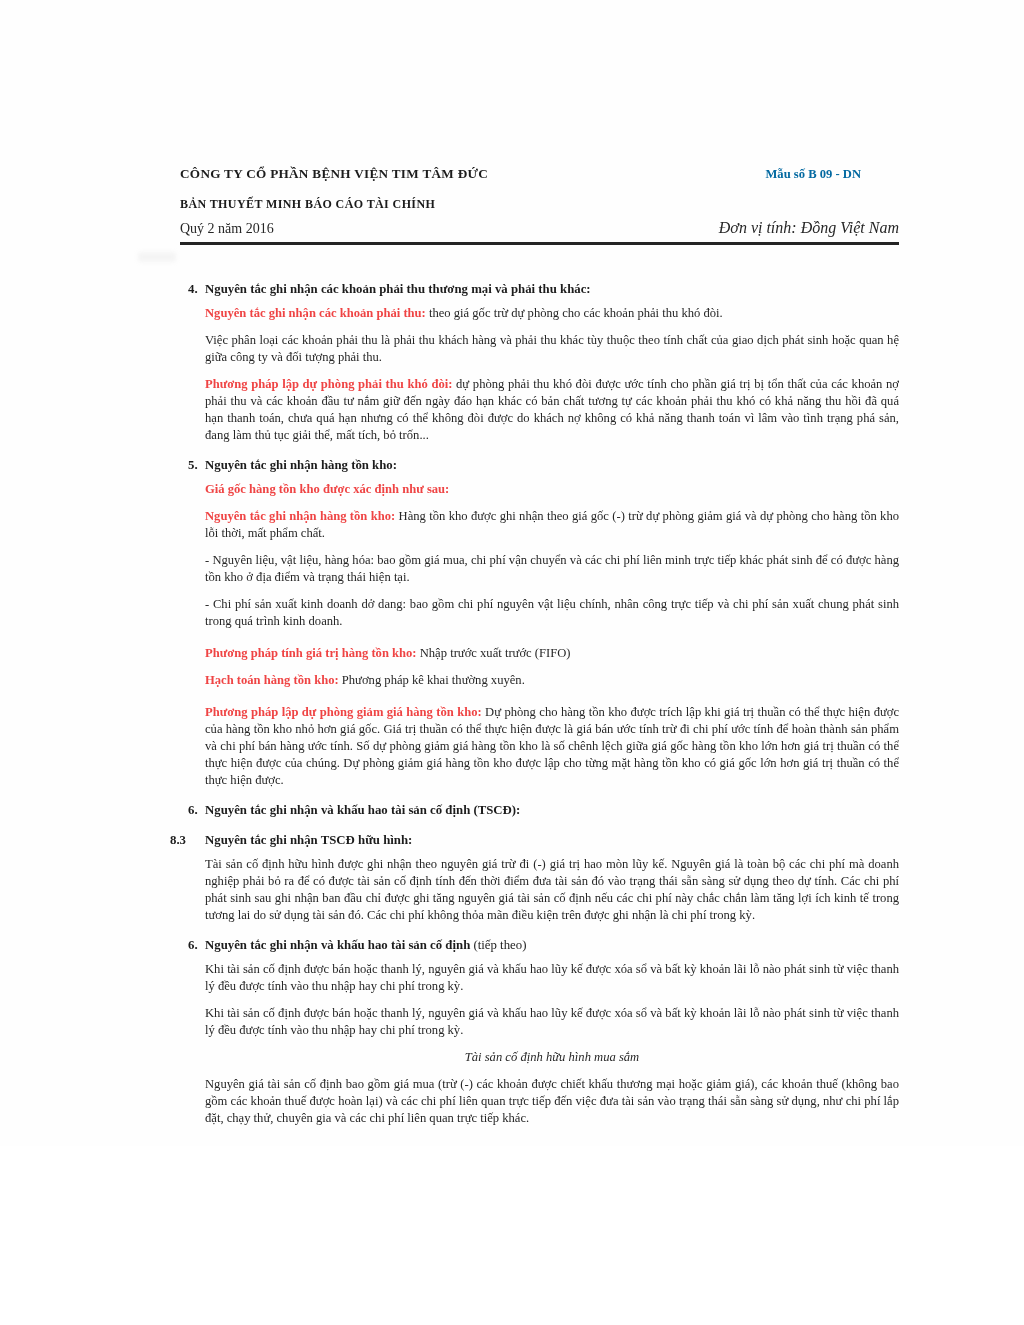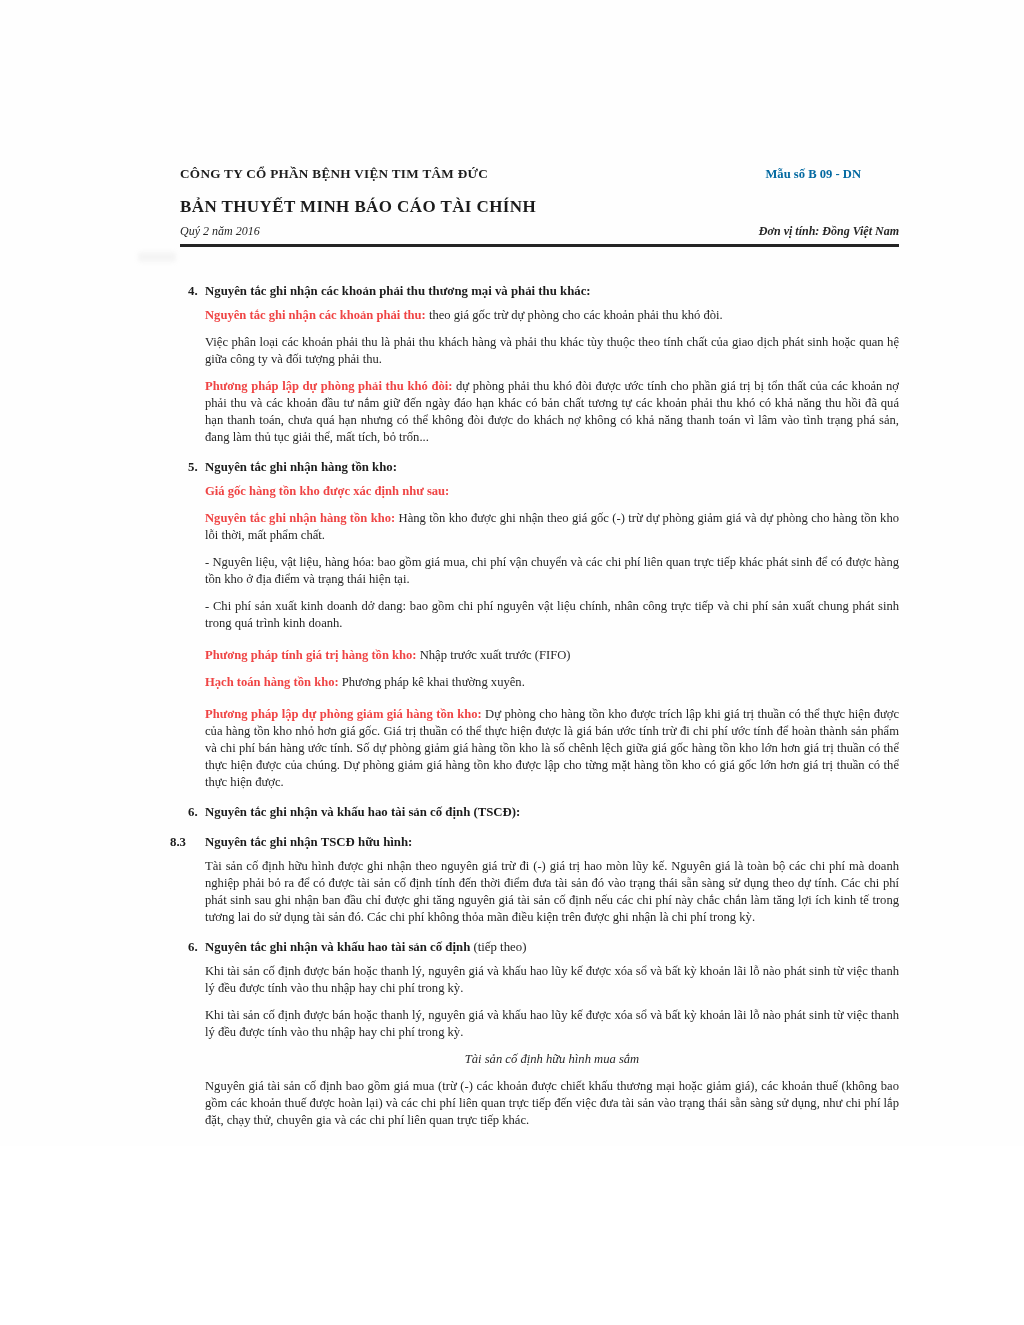--- a/index.html
+++ b/index.html
@@ -10,25 +10,25 @@
     font-family:"Liberation Serif","DejaVu Serif",serif;
     color:#262626;
     overflow:hidden;
   }
   .content { position:absolute; left:180px; top:166px; width:719px; }
 
   
   .hdr-row1 { display:flex; justify-content:space-between; align-items:baseline; }
   .company  { font-weight:bold; font-size:13.2px; letter-spacing:.3px; color:#1d1d1d; }
   .form-no  { font-weight:bold; font-size:12.6px; margin-right:38px; color:#0369a1; }
-  .doc-title{ font-weight:bold; font-size:17px; letter-spacing:.4px; margin-top:15px; color:#1b1b1b; }
+  .doc-title{ font-weight:bold; font-size:12px; letter-spacing:.4px; margin-top:15px; color:#1b1b1b; }
   .hdr-row2 { display:flex; justify-content:space-between; align-items:baseline;
               margin-top:7px; padding-bottom:5px; border-bottom:3px solid #242424; }
-  .period   { font-style:italic; font-size:12px;text-align:center; }
-  .unit     { font-style:italic; font-weight:bold; font-size:12px; }
+  .period   { font-size:14px;text-align:center; }
+  .unit     { font-style:italic; font-weight:normal; font-size:16px; }
 
   
   .body { margin-top:36px; font-size:12.6px; line-height:17px; }
   .sec-head { position:relative; padding-left:25px; font-weight:bold; margin:13px 0 7px 0;
               font-size:12.8px; color:#1c1c1c; }
   .sec-num  { position:absolute; left:8px; }
   .sec-num.outdent { left:-10px; }
   .sec-head .suffix { font-weight:normal; }
   .para { margin:0 0 10px 0; padding-left:25px; text-align:justify; }
   .para b { color:#ef4444; }
@@ -78,21 +78,21 @@
         <p class="para"><b>Phương pháp lập dự phòng phải thu khó đòi:</b><span> dự phòng phải thu khó đòi được ước tính cho phần giá trị bị tổn thất của các khoản nợ phải thu và các khoản đầu tư nắm giữ đến ngày đáo hạn khác có bản chất tương tự các khoản phải thu khó có khả năng thu hồi đã quá hạn thanh toán, chưa quá hạn nhưng có thể không đòi được do khách nợ không có khả năng thanh toán vì lâm vào tình trạng phá sản, đang làm thủ tục giải thể, mất tích, bỏ trốn...</span></p>
       </section>
 
       <section>
         <h3 class="sec-head">
           <span class="sec-num">5.</span>
           <span>Nguyên tắc ghi nhận hàng tồn kho:</span>
         </h3>
         <p class="para"><b>Giá gốc hàng tồn kho được xác định như sau:</b></p>
         <p class="para"><b>Nguyên tắc ghi nhận hàng tồn kho:</b><span> Hàng tồn kho được ghi nhận theo giá gốc (-) trừ dự phòng giảm giá và dự phòng cho hàng tồn kho lỗi thời, mất phẩm chất.</span></p>
-        <p class="para"><span>- Nguyên liệu, vật liệu, hàng hóa: bao gồm giá mua, chi phí vận chuyển và các chi phí liên quan trực tiếp khác phát sinh để có được hàng tồn kho ở địa điểm và trạng thái hiện tại.</span></p>
+        <p class="para"><span>- Nguyên liệu, vật liệu, hàng hóa: bao gồm giá mua, chi phí vận chuyển và các chi phí liên minh trực tiếp khác phát sinh để có được hàng tồn kho ở địa điểm và trạng thái hiện tại.</span></p>
         <p class="para"><span>- Chi phí sản xuất kinh doanh dở dang: bao gồm chi phí nguyên vật liệu chính, nhân công trực tiếp và chi phí sản xuất chung phát sinh trong quá trình kinh doanh.</span></p>
         <p class="para gap-lg"><b>Phương pháp tính giá trị hàng tồn kho:</b><span> Nhập trước xuất trước (FIFO)</span></p>
         <p class="para"><b>Hạch toán hàng tồn kho:</b><span> Phương pháp kê khai thường xuyên.</span></p>
         <p class="para gap-lg"><b>Phương pháp lập dự phòng giảm giá hàng tồn kho:</b><span> Dự phòng cho hàng tồn kho được trích lập khi giá trị thuần có thể thực hiện được của hàng tồn kho nhỏ hơn giá gốc. Giá trị thuần có thể thực hiện được là giá bán ước tính trừ đi chi phí ước tính để hoàn thành sản phẩm và chi phí bán hàng ước tính. Số dự phòng giảm giá hàng tồn kho là số chênh lệch giữa giá gốc hàng tồn kho lớn hơn giá trị thuần có thể thực hiện được của chúng. Dự phòng giảm giá hàng tồn kho được lập cho từng mặt hàng tồn kho có giá gốc lớn hơn giá trị thuần có thể thực hiện được.</span></p>
       </section>
 
       <section>
         <h3 class="sec-head">
           <span class="sec-num">6.</span>
           <span>Nguyên tắc ghi nhận và khấu hao tài sản cố định (TSCĐ):</span>

